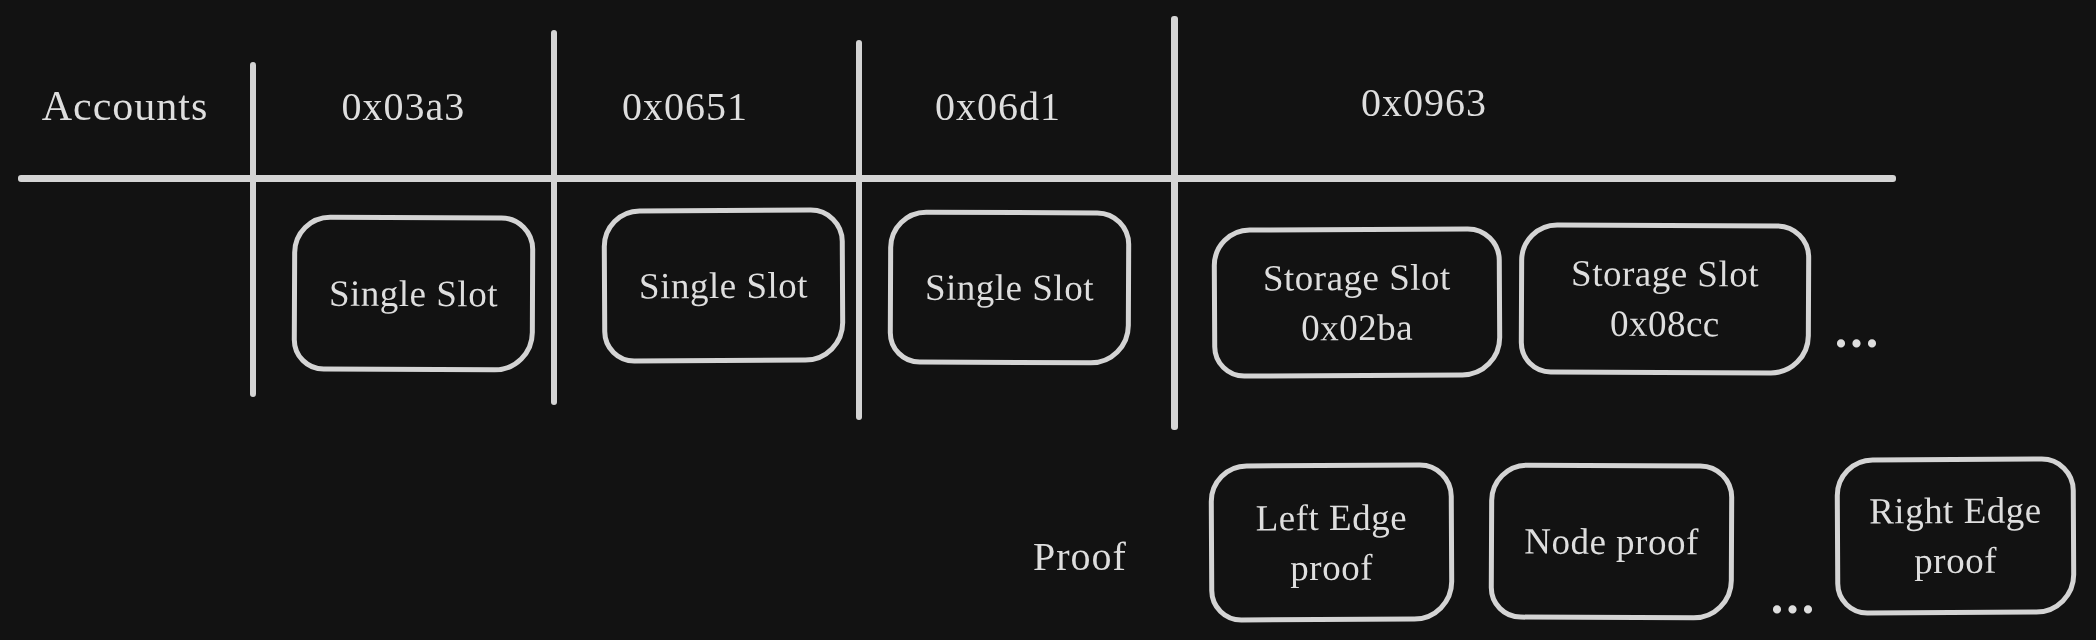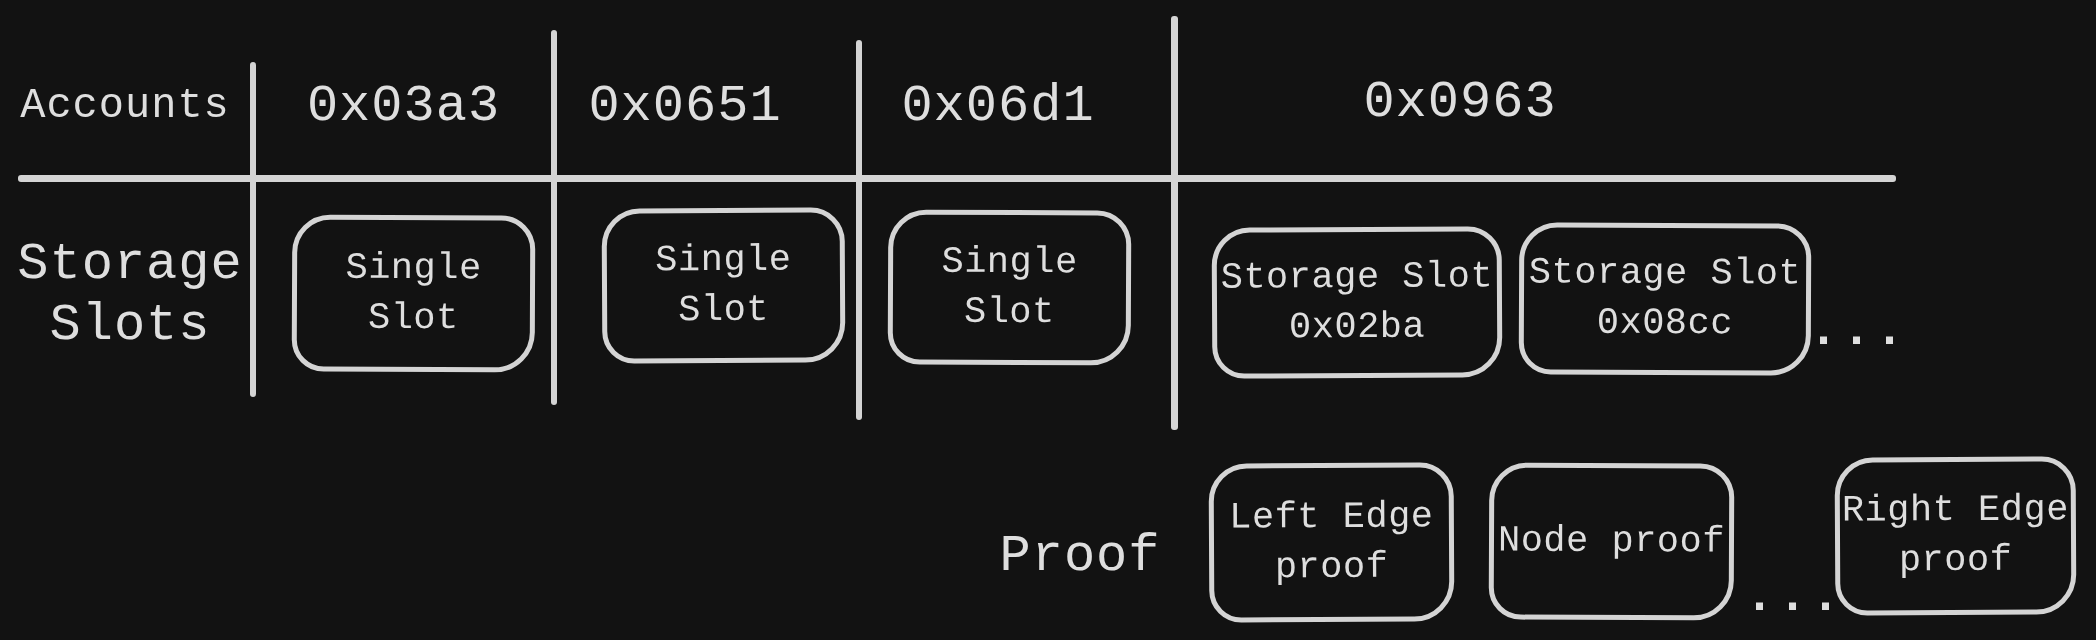--- a/index.html
+++ b/index.html
@@ -6,42 +6,42 @@
     margin: 0;
     padding: 0;
     background: #121212;
   }
   .canvas {
     position: relative;
     width: 2096px;
     height: 640px;
     background: #121212;
     overflow: hidden;
-    font-family: Liberation Mono, monospace;
+    font-family: Liberation Serif, serif;
     color: #dedede;
   }
   .vline {
     position: absolute;
     width: 6px;
     background: #d4d4d4;
     border-radius: 3px;
   }
   .hline {
     position: absolute;
     height: 7px;
     background: #d4d4d4;
     border-radius: 3px;
   }
   .cell {
     position: absolute;
     display: flex;
     align-items: center;
     justify-content: center;
     text-align: center;
-    font-size: 52px;
+    font-size: 40px;
     letter-spacing: 1px;
     white-space: pre-line;
     line-height: 1.18;
   }
   .cell.accounts { font-size: 42px; }
   .box {
     position: absolute;
     display: flex;
     align-items: center;
     justify-content: center;
@@ -76,24 +76,22 @@
   <div class="vline" style="left:250px; top:62px; height:335px;"></div>
   <div class="vline" style="left:551px; top:30px; height:375px;"></div>
   <div class="vline" style="left:856px; top:40px; height:380px;"></div>
   <div class="vline" style="left:1171px; top:16px; height:414px; width:7px;"></div>
   <div class="hline" style="left:18px; top:175px; width:1878px;"></div>
 
   <div class="cell accounts" style="left:0px; top:78px; width:250px; height:58px;">Accounts</div>
   <div class="cell" style="left:256px; top:78px; width:295px; height:58px;">0x03a3</div>
   <div class="cell" style="left:557px; top:78px; width:256px; height:58px;">0x0651</div>
   <div class="cell" style="left:862px; top:78px; width:272px; height:58px;">0x06d1</div>
-  <div class="cell" style="left:1178px; top:74px; width:492px; height:58px;margin-left:36px;">0x0963</div>
+  <div class="cell" style="left:1178px; top:74px; width:492px; height:58px;">0x0963</div>
 
-  <div class="cell" style="left:10px; top:242px; width:240px; height:106px;">Storage
-Slots</div>
 
   <div class="box tilt-a" style="left:292px; top:215px; width:243px; height:157px;">Single Slot</div>
   <div class="box tilt-b" style="left:602px; top:208px; width:243px; height:155px;">Single Slot</div>
   <div class="box tilt-a" style="left:888px; top:210px; width:243px; height:155px;">Single Slot</div>
   <div class="box tilt-b" style="left:1212px; top:227px; width:290px; height:151px;">Storage Slot
 0x02ba</div>
   <div class="box tilt-a" style="left:1519px; top:223px; width:292px; height:152px;">Storage Slot
 0x08cc</div>
   <div class="dots" style="left:1826px; top:300px; width:64px; height:60px;">...</div>
 

